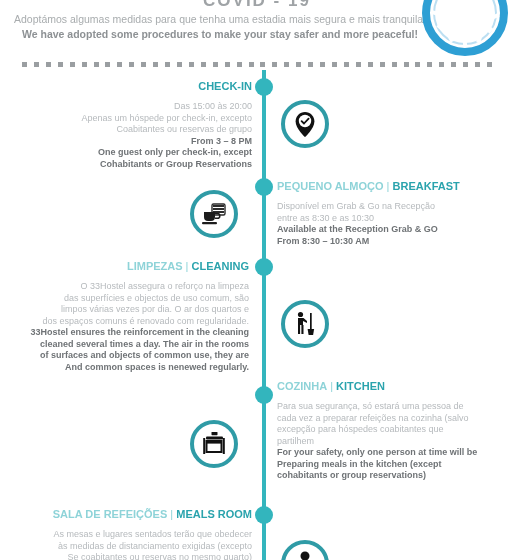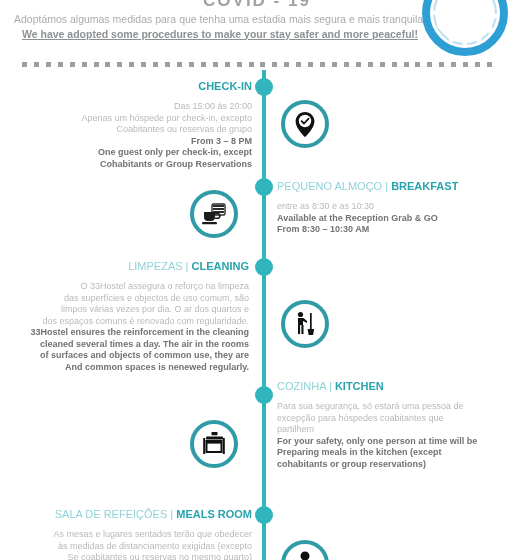--- a/index.html
+++ b/index.html
@@ -36,21 +36,20 @@
     line-height: 14.5px;
   }
   .intro-pt {
     font-size: 10.5px;
     color: #a8acae;
   }
   .intro-en {
     font-size: 10.5px;
     color: #8d9194;
     font-weight: bold;
-    text-decoration: underline;
   }
 
   
   .logo-badge {
     position: absolute;
     top: -30px;
     right: 6px;
     width: 86px;
     height: 86px;
   }
@@ -90,21 +89,21 @@
     background: #33b5bd;
   }
 
   
   .entry { position: absolute; }
 
   .entry-title {
     font-size: 11px;
     white-space: nowrap;
   }
-  .title-pt { color: #8ed3d8; font-weight: normal; }
+  .title-pt { color: #8ed3d8; font-weight: bold; }
   .title-sep { color: #8ed3d8; }
   .title-en { color: #2aa3ad; font-weight: bold; }
 
   .body-pt {
     font-size: 9px;
     color: #b6babd;
     line-height: 11.5px;
   }
   .body-en {
     font-size: 9px;
@@ -230,20 +229,21 @@
     <path d="M11.6 12.1 L14 14.5 L18.6 9.6" fill="none" stroke="#111" stroke-width="1.8" stroke-linecap="round" stroke-linejoin="round"></path>
   </svg>
 </div>
 
 <div class="entry left-align" style="top:180px; left:277px; width:230px;">
   <div class="entry-title">
     <span class="title-pt">PEQUENO ALMOÇO</span><span class="title-sep"> | </span><span class="title-en">BREAKFAST</span>
   </div>
   <div style="height:9px"></div>
   <div class="body-pt">
+    <div>Disponível em Grab &amp; Go na Recepção</div>
     <div>entre as 8:30 e as 10:30</div>
   </div>
   <div class="body-en">
     <div>Available at the Reception Grab &amp; GO</div>
     <div>From 8:30 – 10:30 AM</div>
   </div>
 </div>
 <div class="medallion" style="top:190px; left:190px;">
   <svg width="30" height="30" viewBox="0 0 30 30">
     <path d="M14 6 h11 v2 h-11 z M14 9 h11 v2 h-11 z M14 12 h11 v2 h-11 z" fill="#2b2b2b"></path>
@@ -283,20 +283,21 @@
   </svg>
 </div>
 
 <div class="entry left-align" style="top:380px; left:277px; width:234px;">
   <div class="entry-title">
     <span class="title-pt">COZINHA</span><span class="title-sep"> | </span><span class="title-en">KITCHEN</span>
   </div>
   <div style="height:9px"></div>
   <div class="body-pt">
     <div>Para sua segurança, só estará uma pessoa de</div>
+    <div>cada vez a preparar refeições na cozinha (salvo</div>
     <div>excepção para hóspedes coabitantes que</div>
     <div>partilhem</div>
   </div>
   <div class="body-en">
     <div>For your safety, only one person at time will be</div>
     <div>Preparing meals in the kitchen (except</div>
     <div>cohabitants or group reservations)</div>
   </div>
 </div>
 <div class="medallion" style="top:420px; left:190px;">

